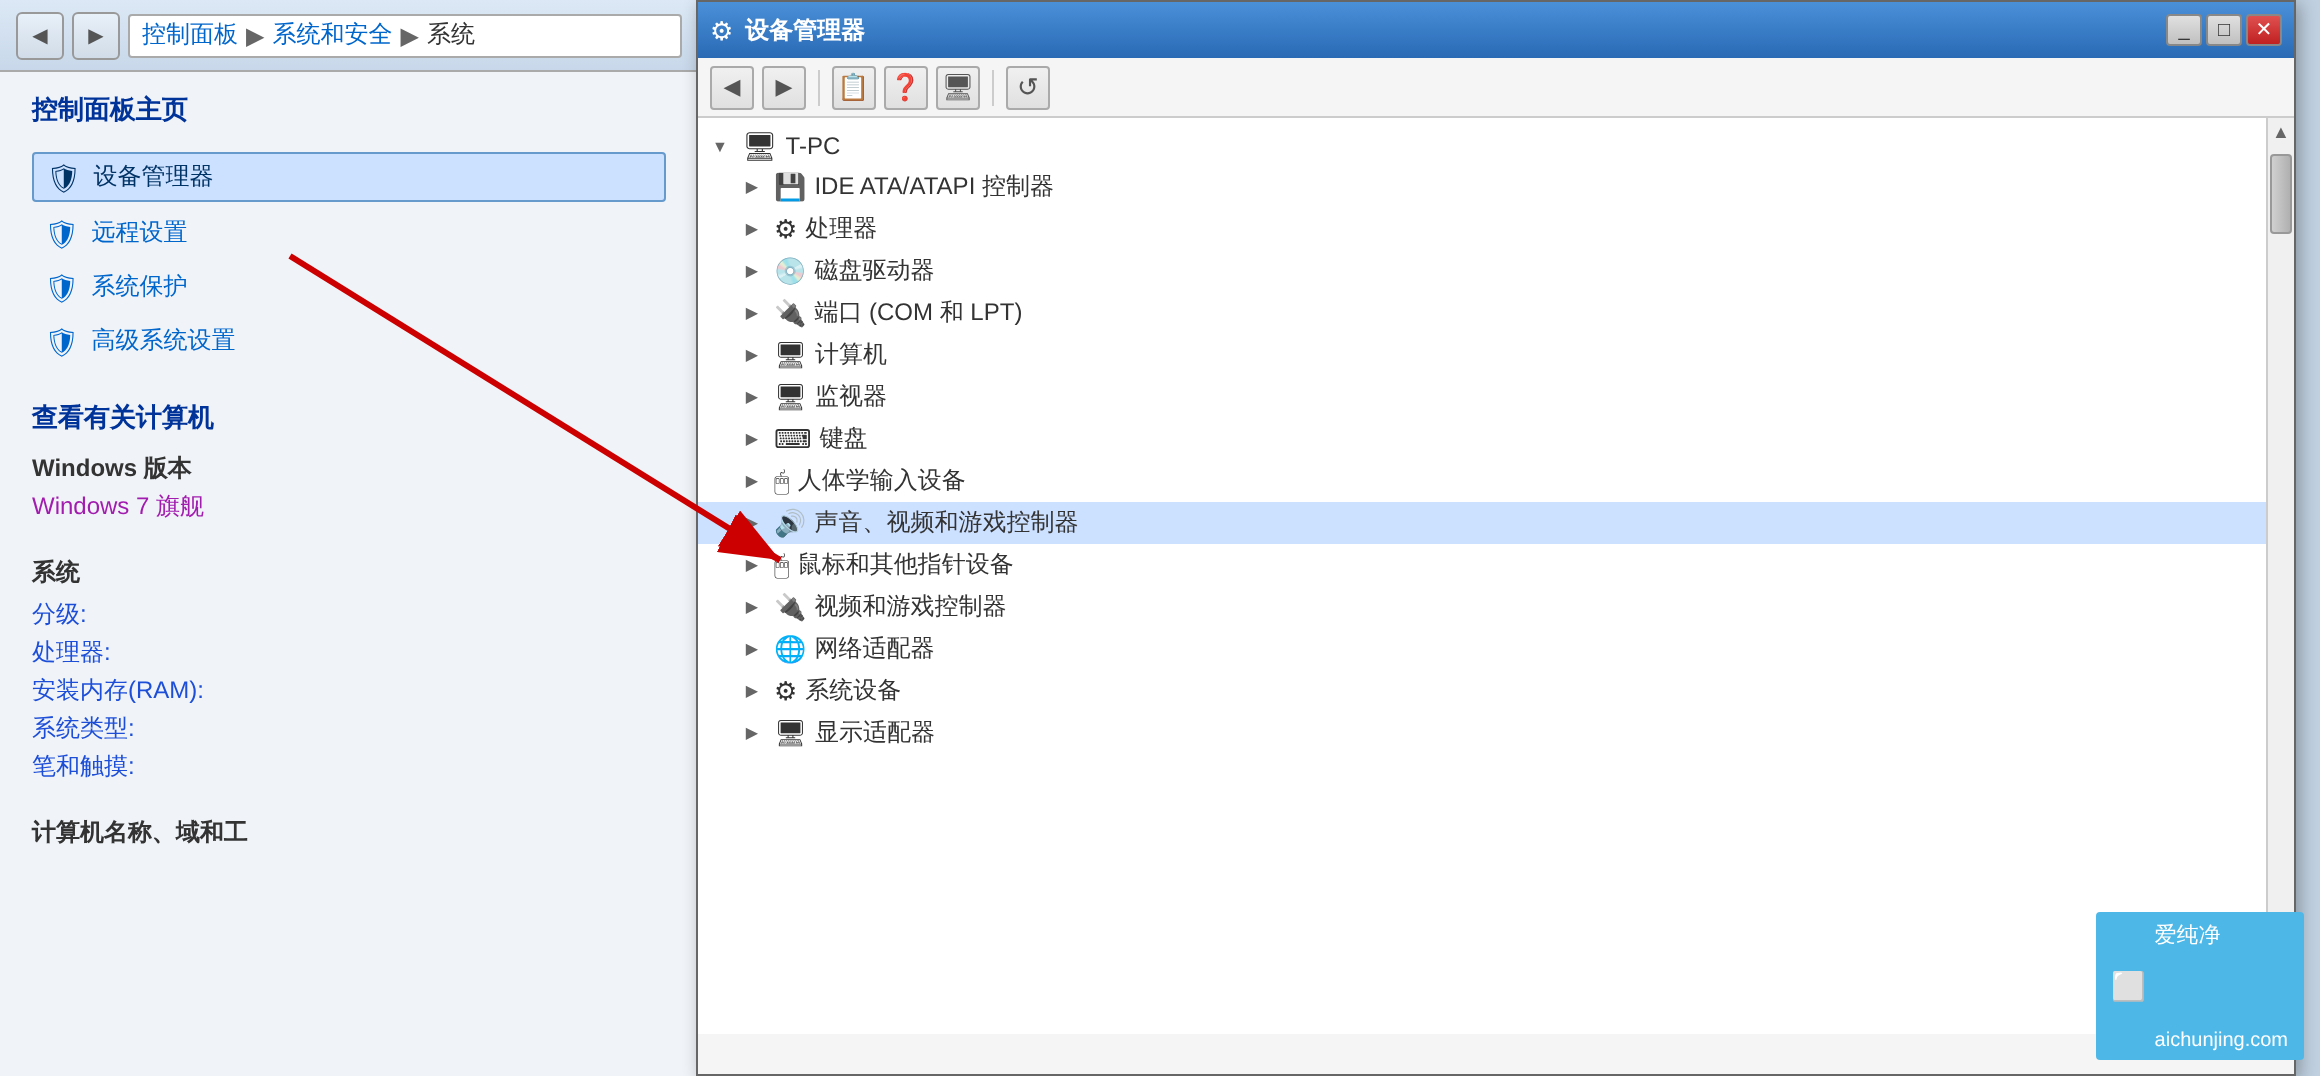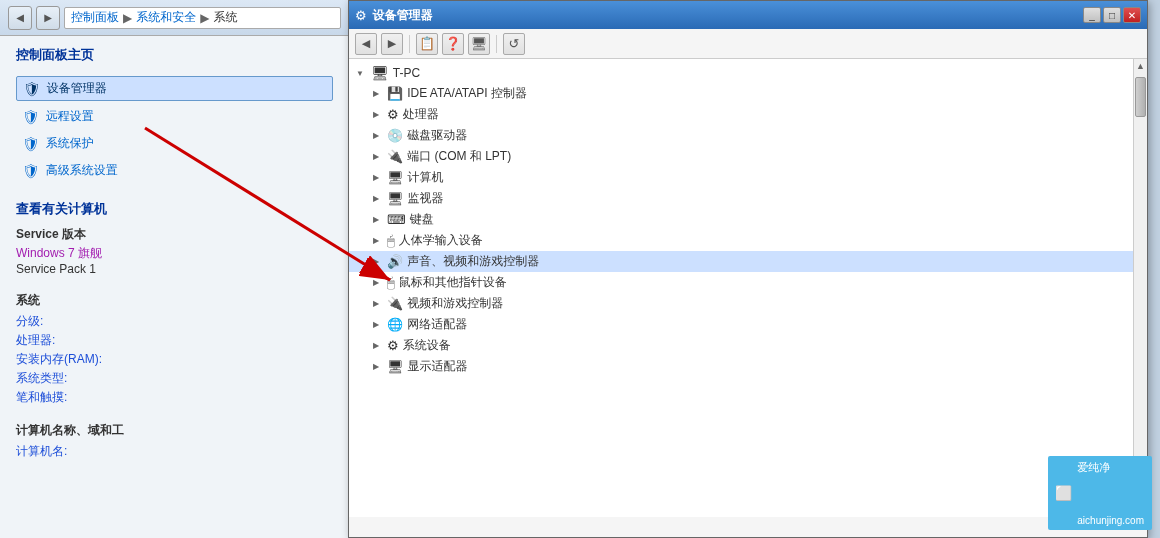--- a/index.html
+++ b/index.html
@@ -370,34 +370,32 @@
     </div>
     <div class="left-nav-item">
       <span style="font-size:14px;">🛡</span>
       <span>高级系统设置</span>
     </div>
   </div>
 
   <div class="system-info">
     <div class="system-info-title">查看有关计算机</div>
     <div class="windows-version">
-      <div style="font-weight:bold;margin-bottom:2px;">Service 版本</div>
+      <div style="font-weight:bold;margin-bottom:2px;">Windows 版本</div>
       <div class="windows-detail">Windows 7 旗舰</div>
-      <div>Service Pack 1</div>
     </div>
 
     <div class="info-section-title">系统</div>
     <div class="info-label">分级:</div>
     <div class="info-label">处理器:</div>
     <div class="info-label">安装内存(RAM):</div>
     <div class="info-label">系统类型:</div>
     <div class="info-label">笔和触摸:</div>
 
     <div class="info-section-title">计算机名称、域和工</div>
-    <div class="info-label">计算机名:</div>
   </div>
 
 </div>
 
 <div class="device-manager">
 
   <div class="title-bar">
     <div class="title-bar-left">
       <span style="font-size:13px;color:white;">⚙</span>
       <span class="title-text">设备管理器</span>

